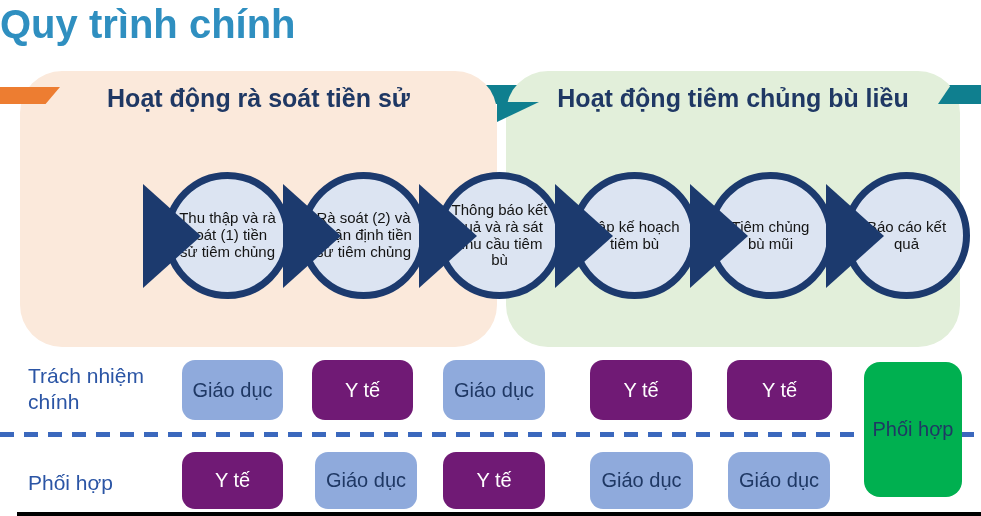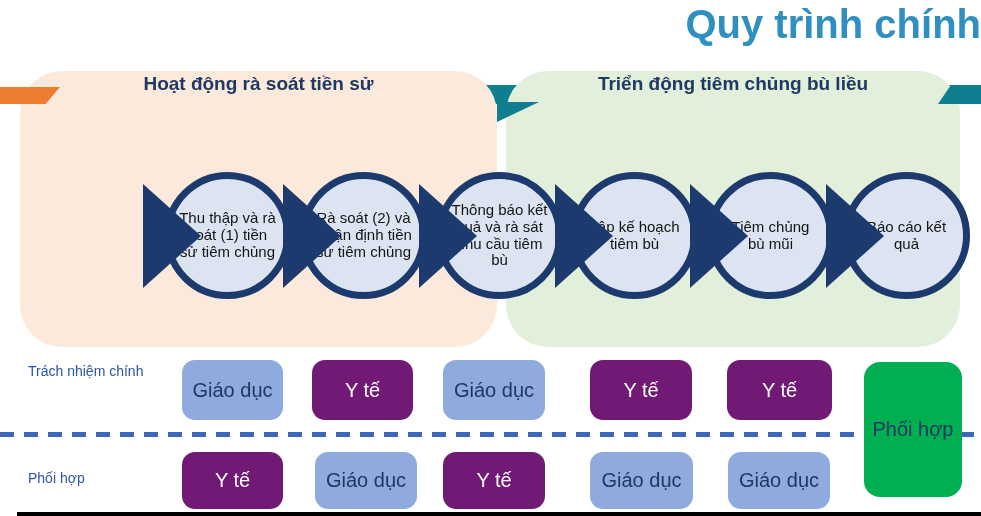--- a/index.html
+++ b/index.html
@@ -1,21 +1,21 @@
 <!DOCTYPE html>
 <html><head>
 <meta charset="utf-8">
 <style>
   html,body{margin:0;padding:0;background:#ffffff;}
   .stage{
     position:relative;width:981px;height:516px;background:#ffffff;overflow:hidden;
     font-family:"Liberation Sans",sans-serif;
   }
   .title{
-    position:absolute;top:2px;left:0;width:100%;text-align:right;
+    position:absolute;top:2px;left:0;width:100%;text-align:left;
     font-size:40px;font-weight:bold;color:#2f8fc0;letter-spacing:0px;z-index:6;
   }
   
   .bar-teal{position:absolute;left:40px;top:85px;width:941px;height:19px;background:#0f7f8f;z-index:0;}
   .bar-orange{
     position:absolute;left:0;top:87px;width:60px;height:17px;background:#ed7d31;z-index:3;
     clip-path:polygon(0 0,100% 0,76% 100%,0 100%);
   }
   .teal-cap-right{
     position:absolute;left:938px;top:85px;width:43px;height:19px;background:#0f7f8f;z-index:3;
@@ -23,41 +23,41 @@
   }
   .teal-wedge-mid{
     position:absolute;left:497px;top:102px;width:42px;height:20px;background:#0f7f8f;z-index:3;
     clip-path:polygon(0 0,100% 0,0 100%);
   }
   
   .panel{position:absolute;top:71px;height:276px;border-radius:42px;z-index:2;}
   .panel.review{left:20px;width:477px;background:#fbe9db;}
   .panel.catchup{left:506px;width:454px;background:#e2efda;}
   .panel-h{
-    margin-top:2px;text-align:center;font-size:19px;font-weight:bold;color:#1f3864;
+    margin-top:13px;text-align:center;font-size:25px;font-weight:bold;color:#1f3864;
   }
   
   .circle{
     position:absolute;top:172px;width:127px;height:127px;border-radius:50%;
     background:#dce4f2;border:7px solid #1c3a6e;box-sizing:border-box;
     display:flex;align-items:center;justify-content:center;text-align:center;
     font-size:15px;line-height:1.13;color:#141414;padding:4px 8px;z-index:3;
   }
   .c1{left:24px;}  .c2{left:164px;} .c3{left:300px;} .c4{left:436px;}
   .c5{left:571px;} .c6{left:707px;} .c7{left:843px;}
   
   .arrow{
     position:absolute;top:184px;width:58px;height:104px;background:#1c3a6e;z-index:4;
     clip-path:polygon(0 0,100% 50%,0 100%);
   }
   .a1{left:143px;} .a2{left:283px;} .a3{left:419px;}
   .a4{left:555px;} .a5{left:690px;} .a6{left:826px;}
   
   .rowlabel{
-    position:absolute;left:28px;color:#2b55a5;font-size:14px;line-height:1.22;z-index:2;width:150px;
+    position:absolute;left:28px;color:#2b55a5;font-size:21px;line-height:1.22;z-index:2;width:150px;
   }
   .rowlabel.r1{top:363px;}
   .rowlabel.r2{top:470px;}
   .badge{
     position:absolute;border-radius:13px;display:flex;align-items:center;justify-content:center;
     font-size:20px;z-index:3;
   }
   .badge.edu{background:#8faadc;color:#1f3864;}
   .badge.health{background:#701a75;color:#ffffff;}
   .row1 .badge{top:360px;height:60px;}
@@ -85,21 +85,21 @@
 
   <div class="bar-teal"></div>
   <div class="bar-orange"></div>
   <div class="teal-cap-right"></div>
   <div class="teal-wedge-mid"></div>
 
   <div class="panel review">
     <div class="panel-h">Hoạt động rà soát tiền sử</div>
   </div>
   <div class="panel catchup">
-    <div class="panel-h">Triển động tiêm chủng bù liều</div>
+    <div class="panel-h">Hoạt động tiêm chủng bù liều</div>
   </div>
 
   <div class="circle c2">
     <span>Thu thập và rà soát (1) tiền sử tiêm chủng</span>
   </div>
   <div class="circle c3">
     <span>Rà soát (2) và Nhận định tiền sử tiêm chủng</span>
   </div>
   <div class="circle c4">
     <span>Thông báo kết quả và rà sát nhu cầu tiêm bù</span>

